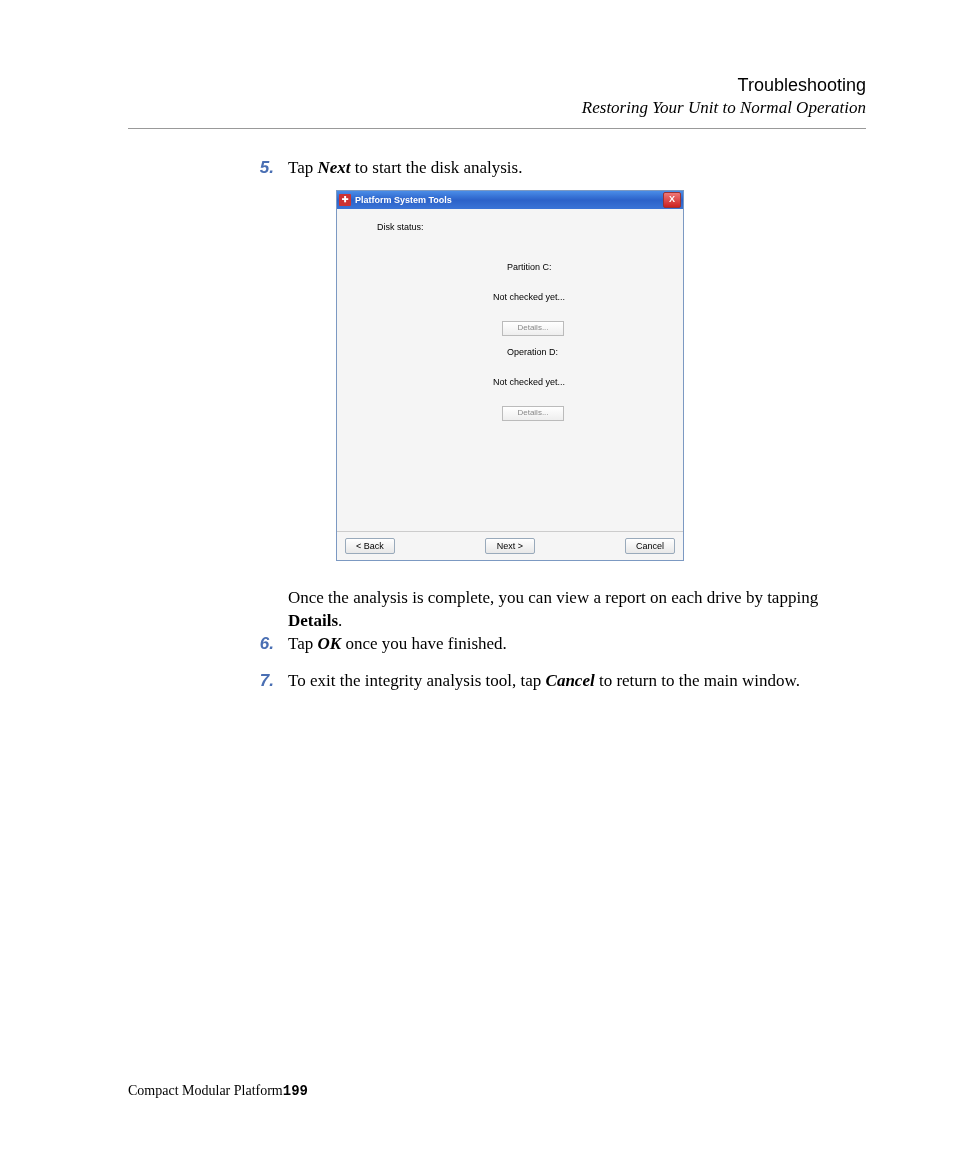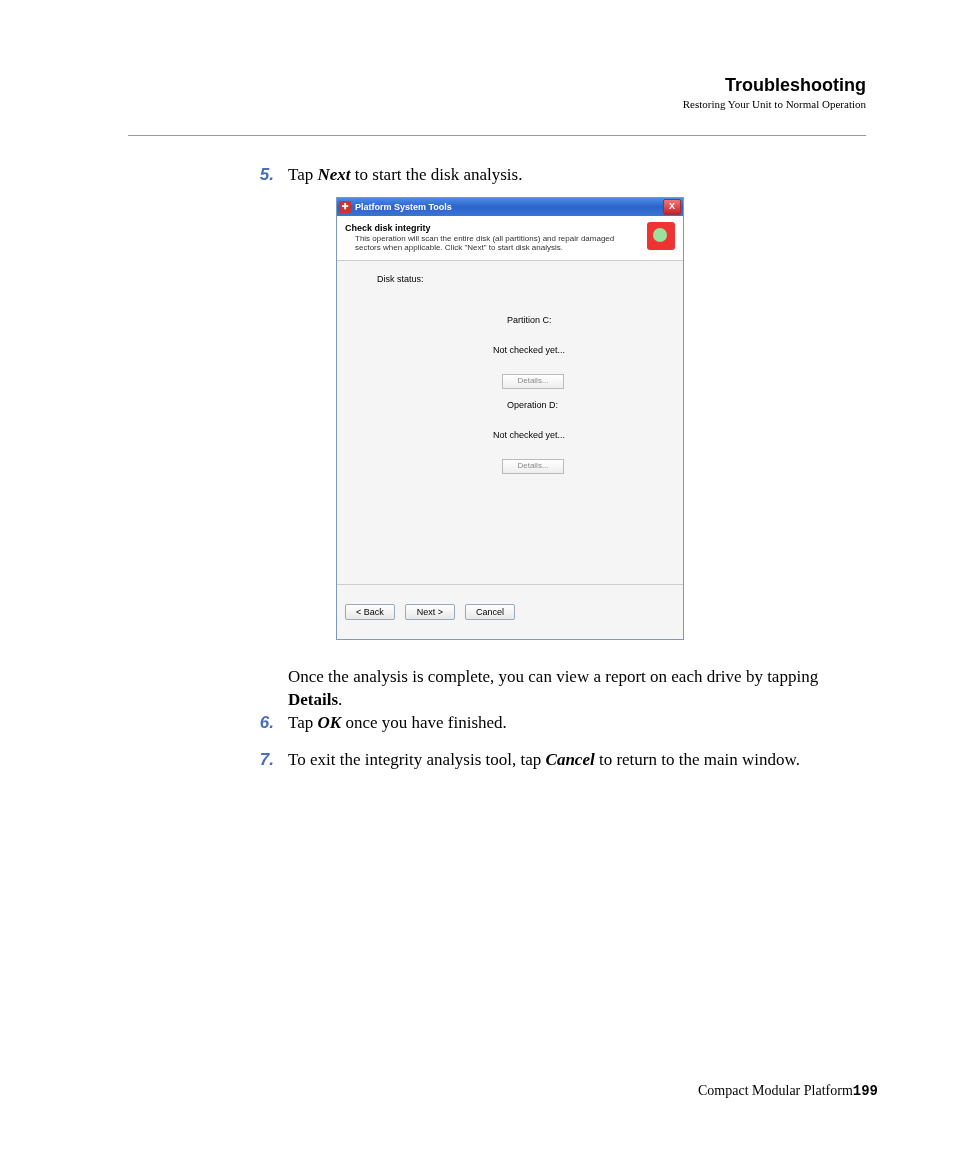--- a/index.html
+++ b/index.html
@@ -19,27 +19,28 @@
     height: 1159px;
     padding: 75px 88px 60px 128px;
     box-sizing: border-box;
   }
   .header {
     text-align: right;
     margin-bottom: 6px;
   }
   .chapter-title {
     font-family: Arial, Helvetica, sans-serif;
-    font-weight: bold;
+    font-weight: normal;
     font-size: 18px;
     margin-bottom: 2px;
   }
   .section-title {
-    font-size: 11px;
-    margin-bottom: 25px;
+    font-style: italic;
+    font-size: 17px;
+    margin-bottom: 10px;
   }
   .rule {
     border: none;
     border-top: 1px solid #999;
     margin: 0 0 28px 0;
   }
   .steps {
     margin-left: 112px;
   }
   .step {
@@ -191,44 +192,44 @@
     border: 1px solid #bbb;
     border-radius: 0;
     color: #888;
     cursor: default;
     min-width: 44px;
     text-align: center;
   }
   .dlg-footer {
     border-top: 1px solid #ccc;
     background: #f5f5f5;
-    padding: 19px 8px;
-    display: flex;
-    justify-content: flex-start;
+    padding: 6px 8px;
+    display: flex;
+    justify-content: space-between;
     gap: 10px;
   }
   .wiz-btn {
     font-size: 9px;
     padding: 1px 0;
     width: 48px;
     text-align: center;
     background: linear-gradient(to bottom,#fff,#e8e8e8);
     border: 1px solid #9ab;
     border-radius: 2px;
     cursor: pointer;
     color: #000;
   }
 
   .footer {
     position: absolute;
     bottom: 60px;
     left: 128px;
     right: 76px;
     display: flex;
-    justify-content: flex-end;
+    justify-content: flex-start;
     font-size: 14px;
   }
   .footer-left { font-family: Georgia, serif; }
   .footer-right { font-family: Liberation Mono, monospace; font-weight: bold; }
 </style>
 </head>
 <body>
 
 <div class="page">
   <div class="header">
@@ -242,27 +243,20 @@
       <div class="step-num">5.</div>
       <div class="step-body">
         <span>Tap </span><b>Next</b><span> to start the disk analysis.</span>
 
         
         <div class="dialog">
           <div class="titlebar">
             <span class="titlebar-icon">✚</span>
             <span class="titlebar-text">Platform System Tools</span>
             <span class="close-btn">X</span>
-          </div>
-          <div class="banner">
-            <div class="banner-text">
-              <div class="banner-title">Check disk integrity</div>
-              <div class="banner-desc">This operation will scan the entire disk (all partitions) and repair damaged sectors when applicable. Click "Next" to start disk analysis.</div>
-            </div>
-            <div class="banner-icon"></div>
           </div>
           <div class="dlg-body">
             <div class="status-label">Disk status:</div>
             <div class="part-row">
               <span class="part-name">Partition C:</span>
               <span class="part-status">Not checked yet...</span>
               <span class="details-btn">Details...</span>
             </div>
             <div class="part-row">
               <span class="part-name">Operation D:</span>

